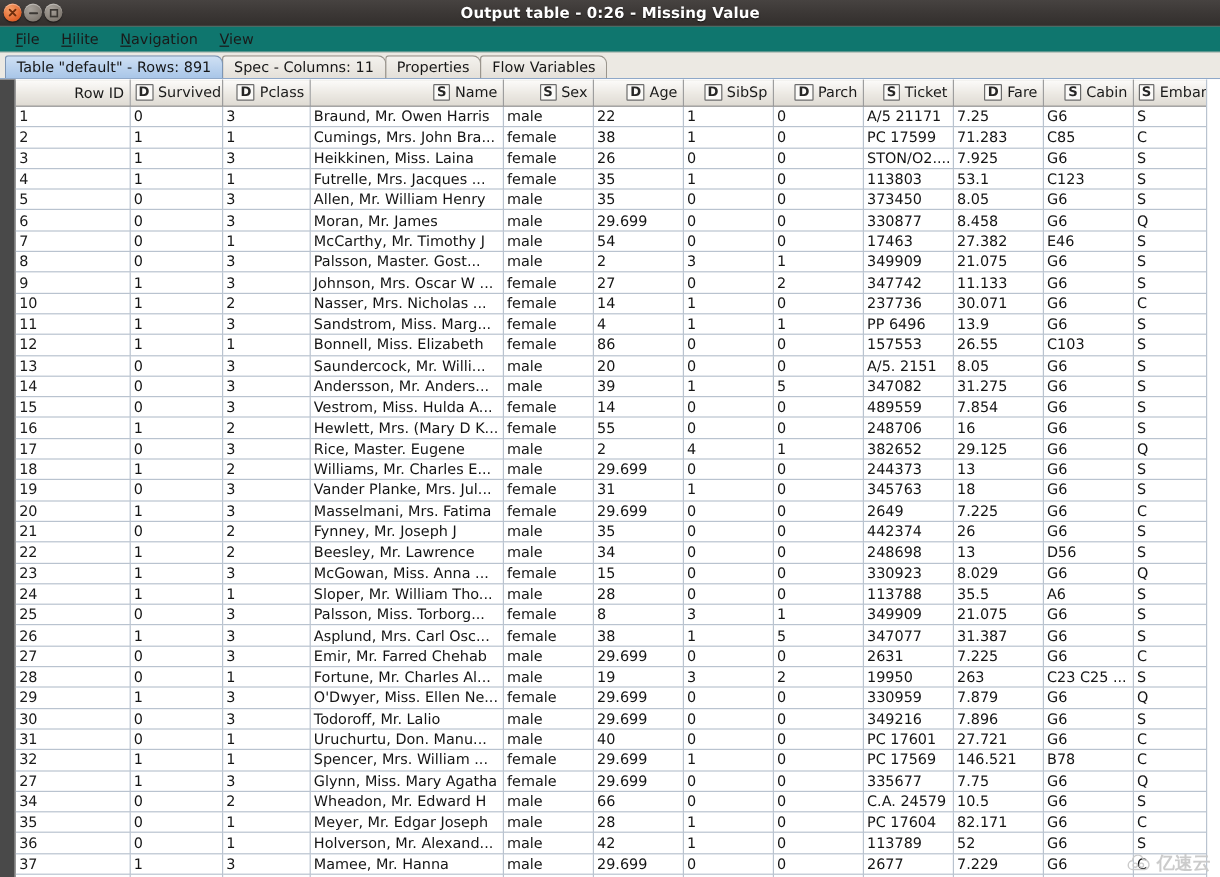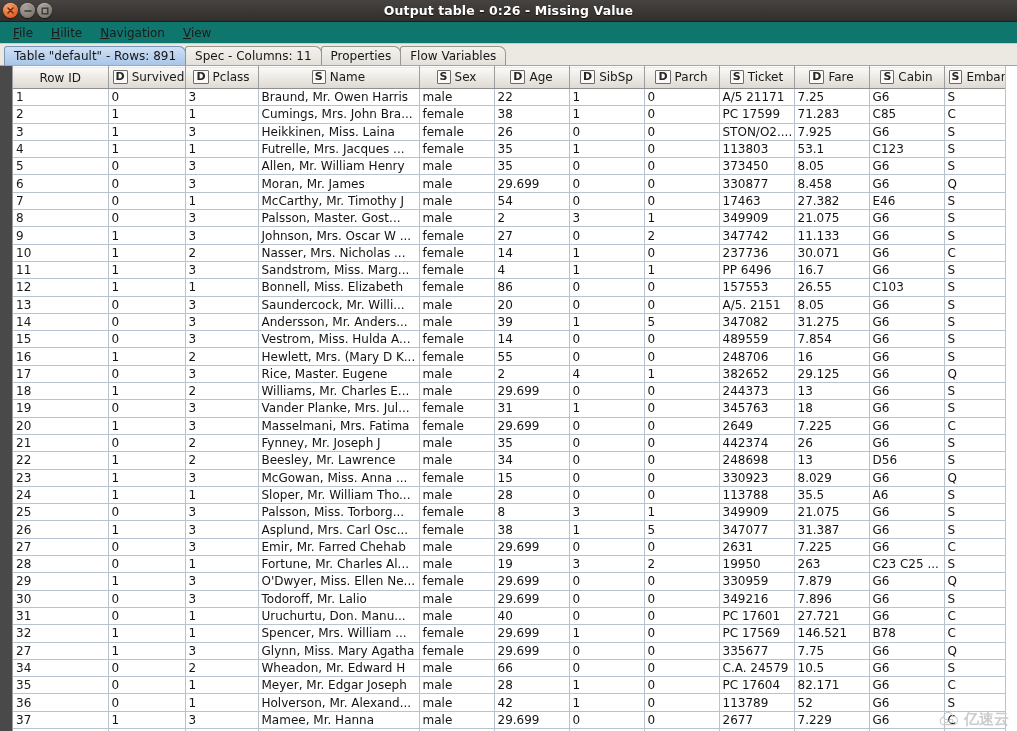--- a/index.html
+++ b/index.html
@@ -133,21 +133,21 @@
     height: 22px;
     background: linear-gradient(to bottom, #fbfaf8 0%, #ebe8e2 55%, #dedad2 100%);
     border-right: 1px solid #9d9d9d;
     border-bottom: 1px solid #8f8f8f;
     border-top: 1px solid #ffffff;
     font-weight: normal;
     font-size: 12px;
     padding: 0 4px;
     white-space: nowrap;
     overflow: hidden;
-    text-align: center;
+    text-align: right;
     color: #1a1a1a;
     box-sizing: border-box;
   }
   th.rowid-head { text-align: center; padding-right: 12px; }
   .typeicon {
     display: inline-block;
     font-weight: bold;
     font-size: 11px;
     color: #262626;
     border: 1px solid #6b6b6b;
@@ -423,21 +423,21 @@
             <tr>
               <td class="rowid">11</td>
               <td>1</td>
               <td>3</td>
               <td>Sandstrom, Miss. Marg...</td>
               <td>female</td>
               <td>4</td>
               <td>1</td>
               <td>1</td>
               <td>PP 6496</td>
-              <td>16.7</td>
+              <td>13.9</td>
               <td>G6</td>
               <td class="last-col">S</td>
             </tr>
             <tr>
               <td class="rowid">12</td>
               <td>1</td>
               <td>1</td>
               <td>Bonnell, Miss. Elizabeth</td>
               <td>female</td>
               <td>86</td>

